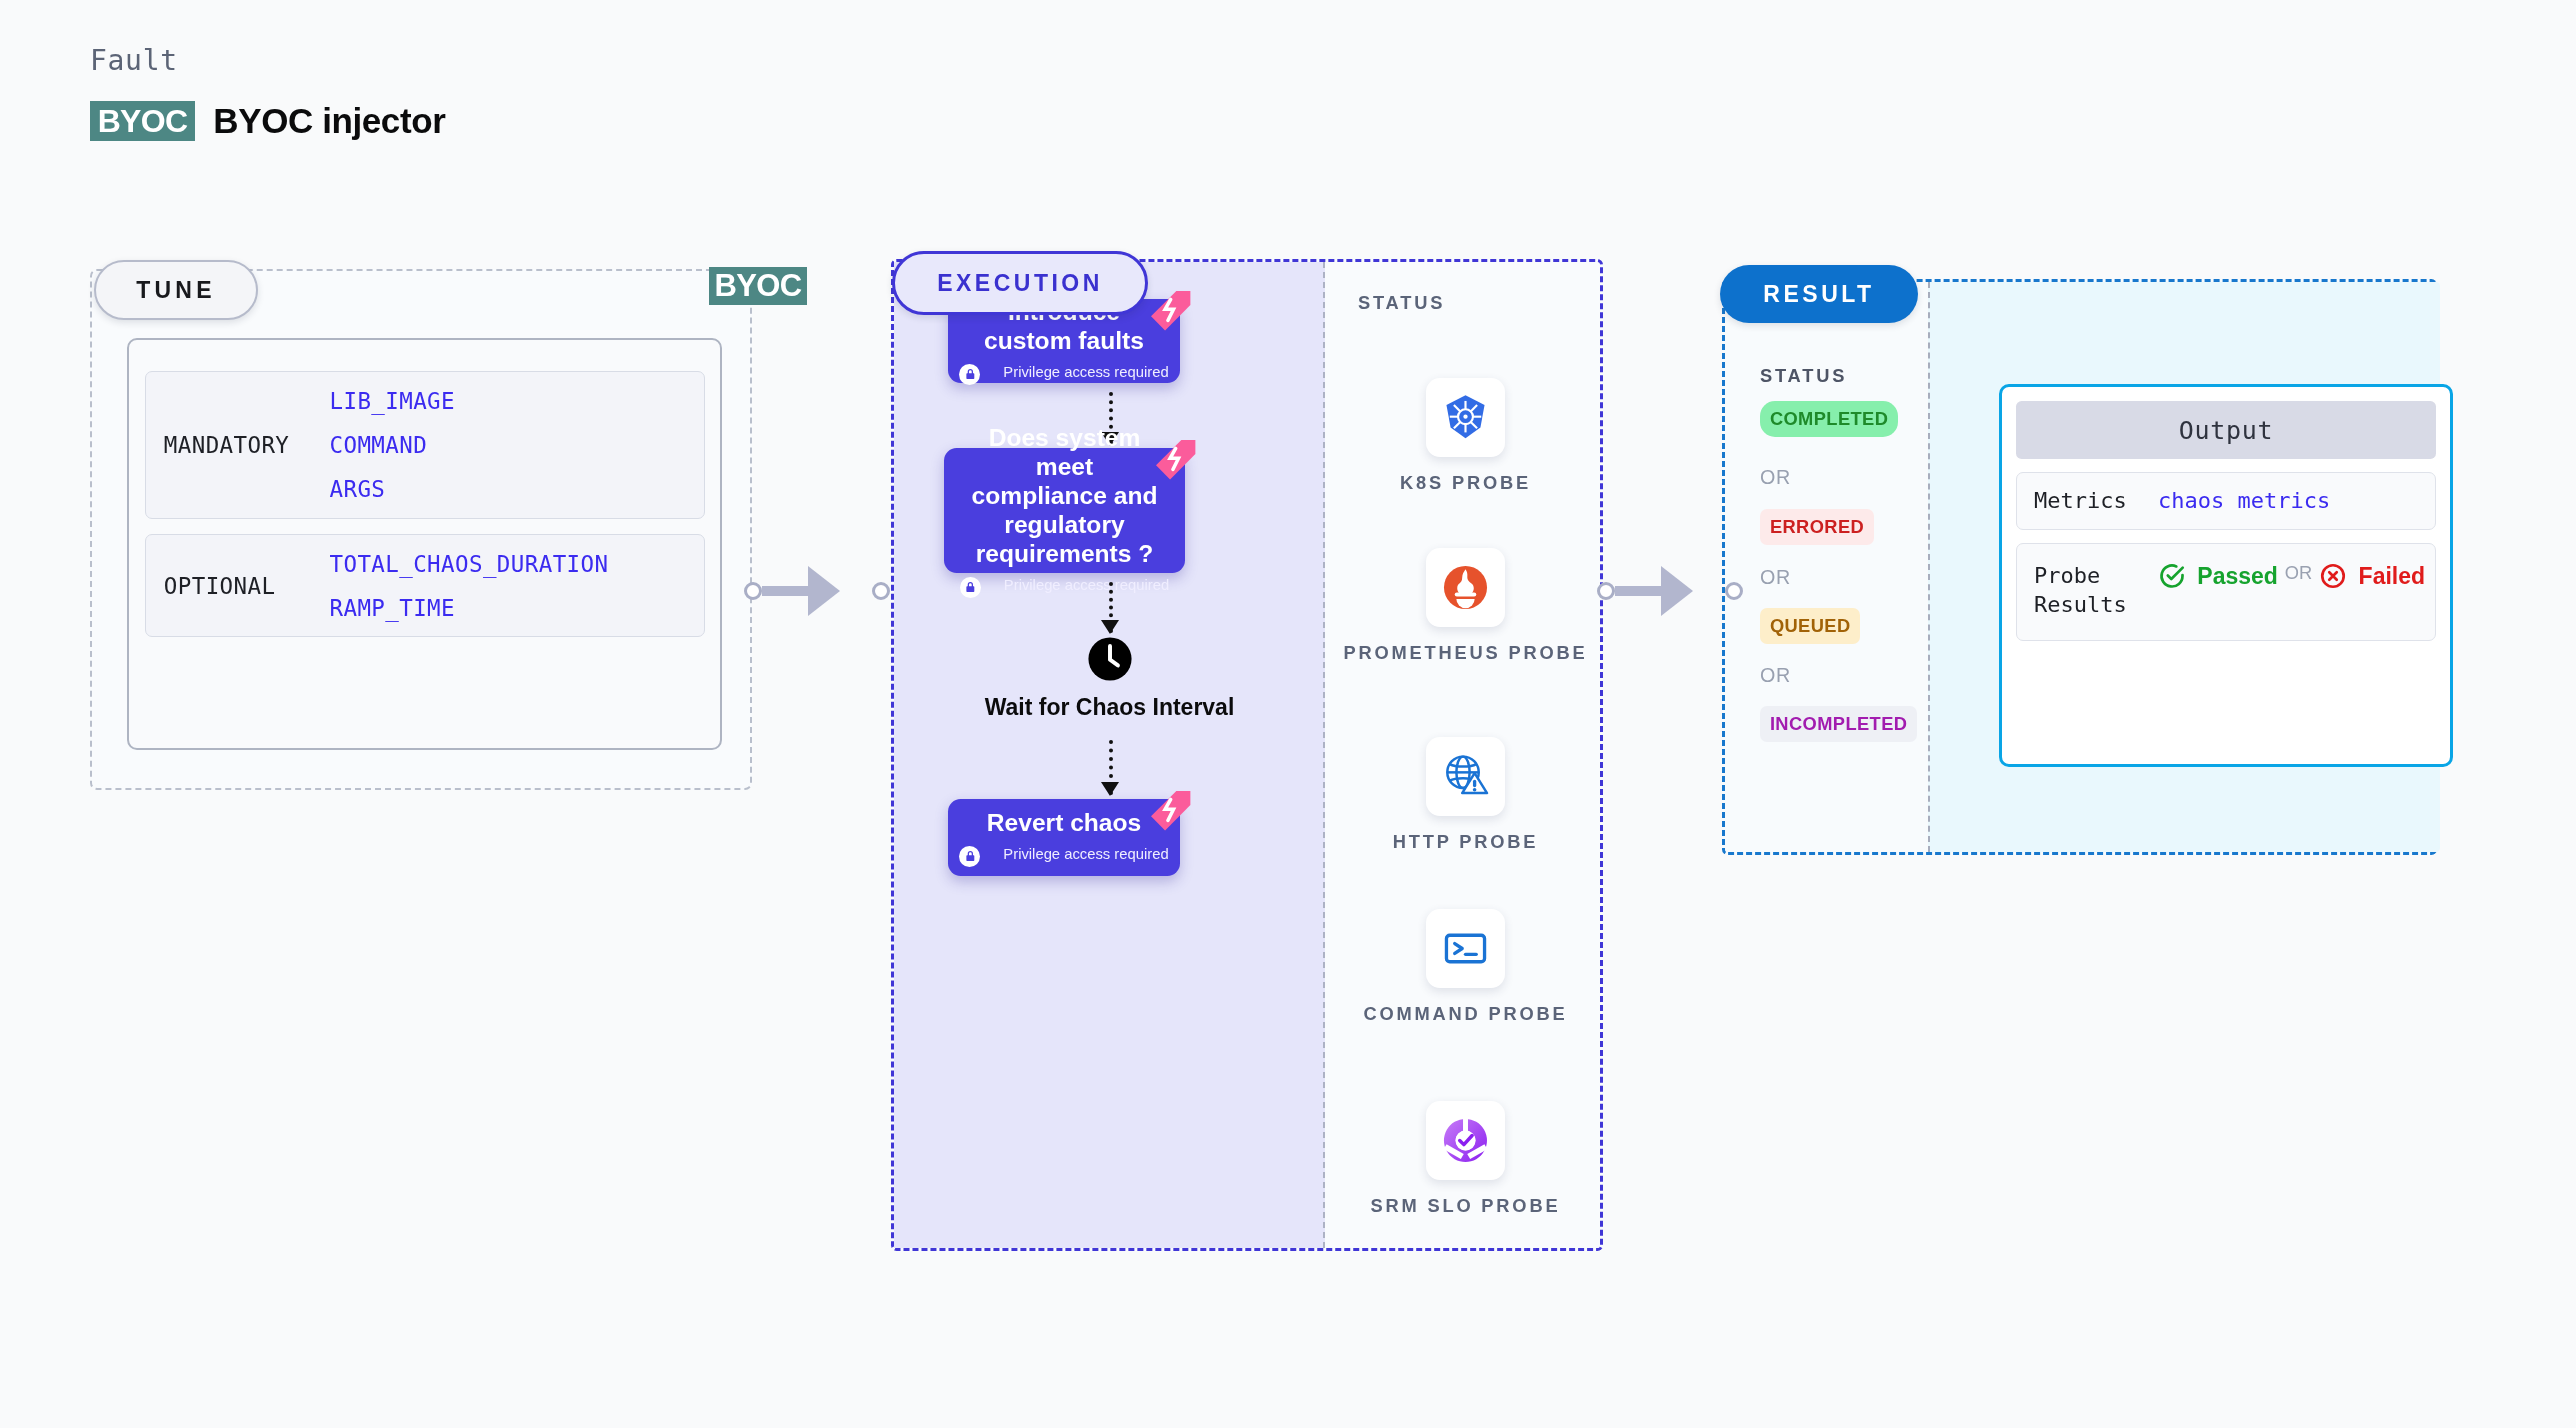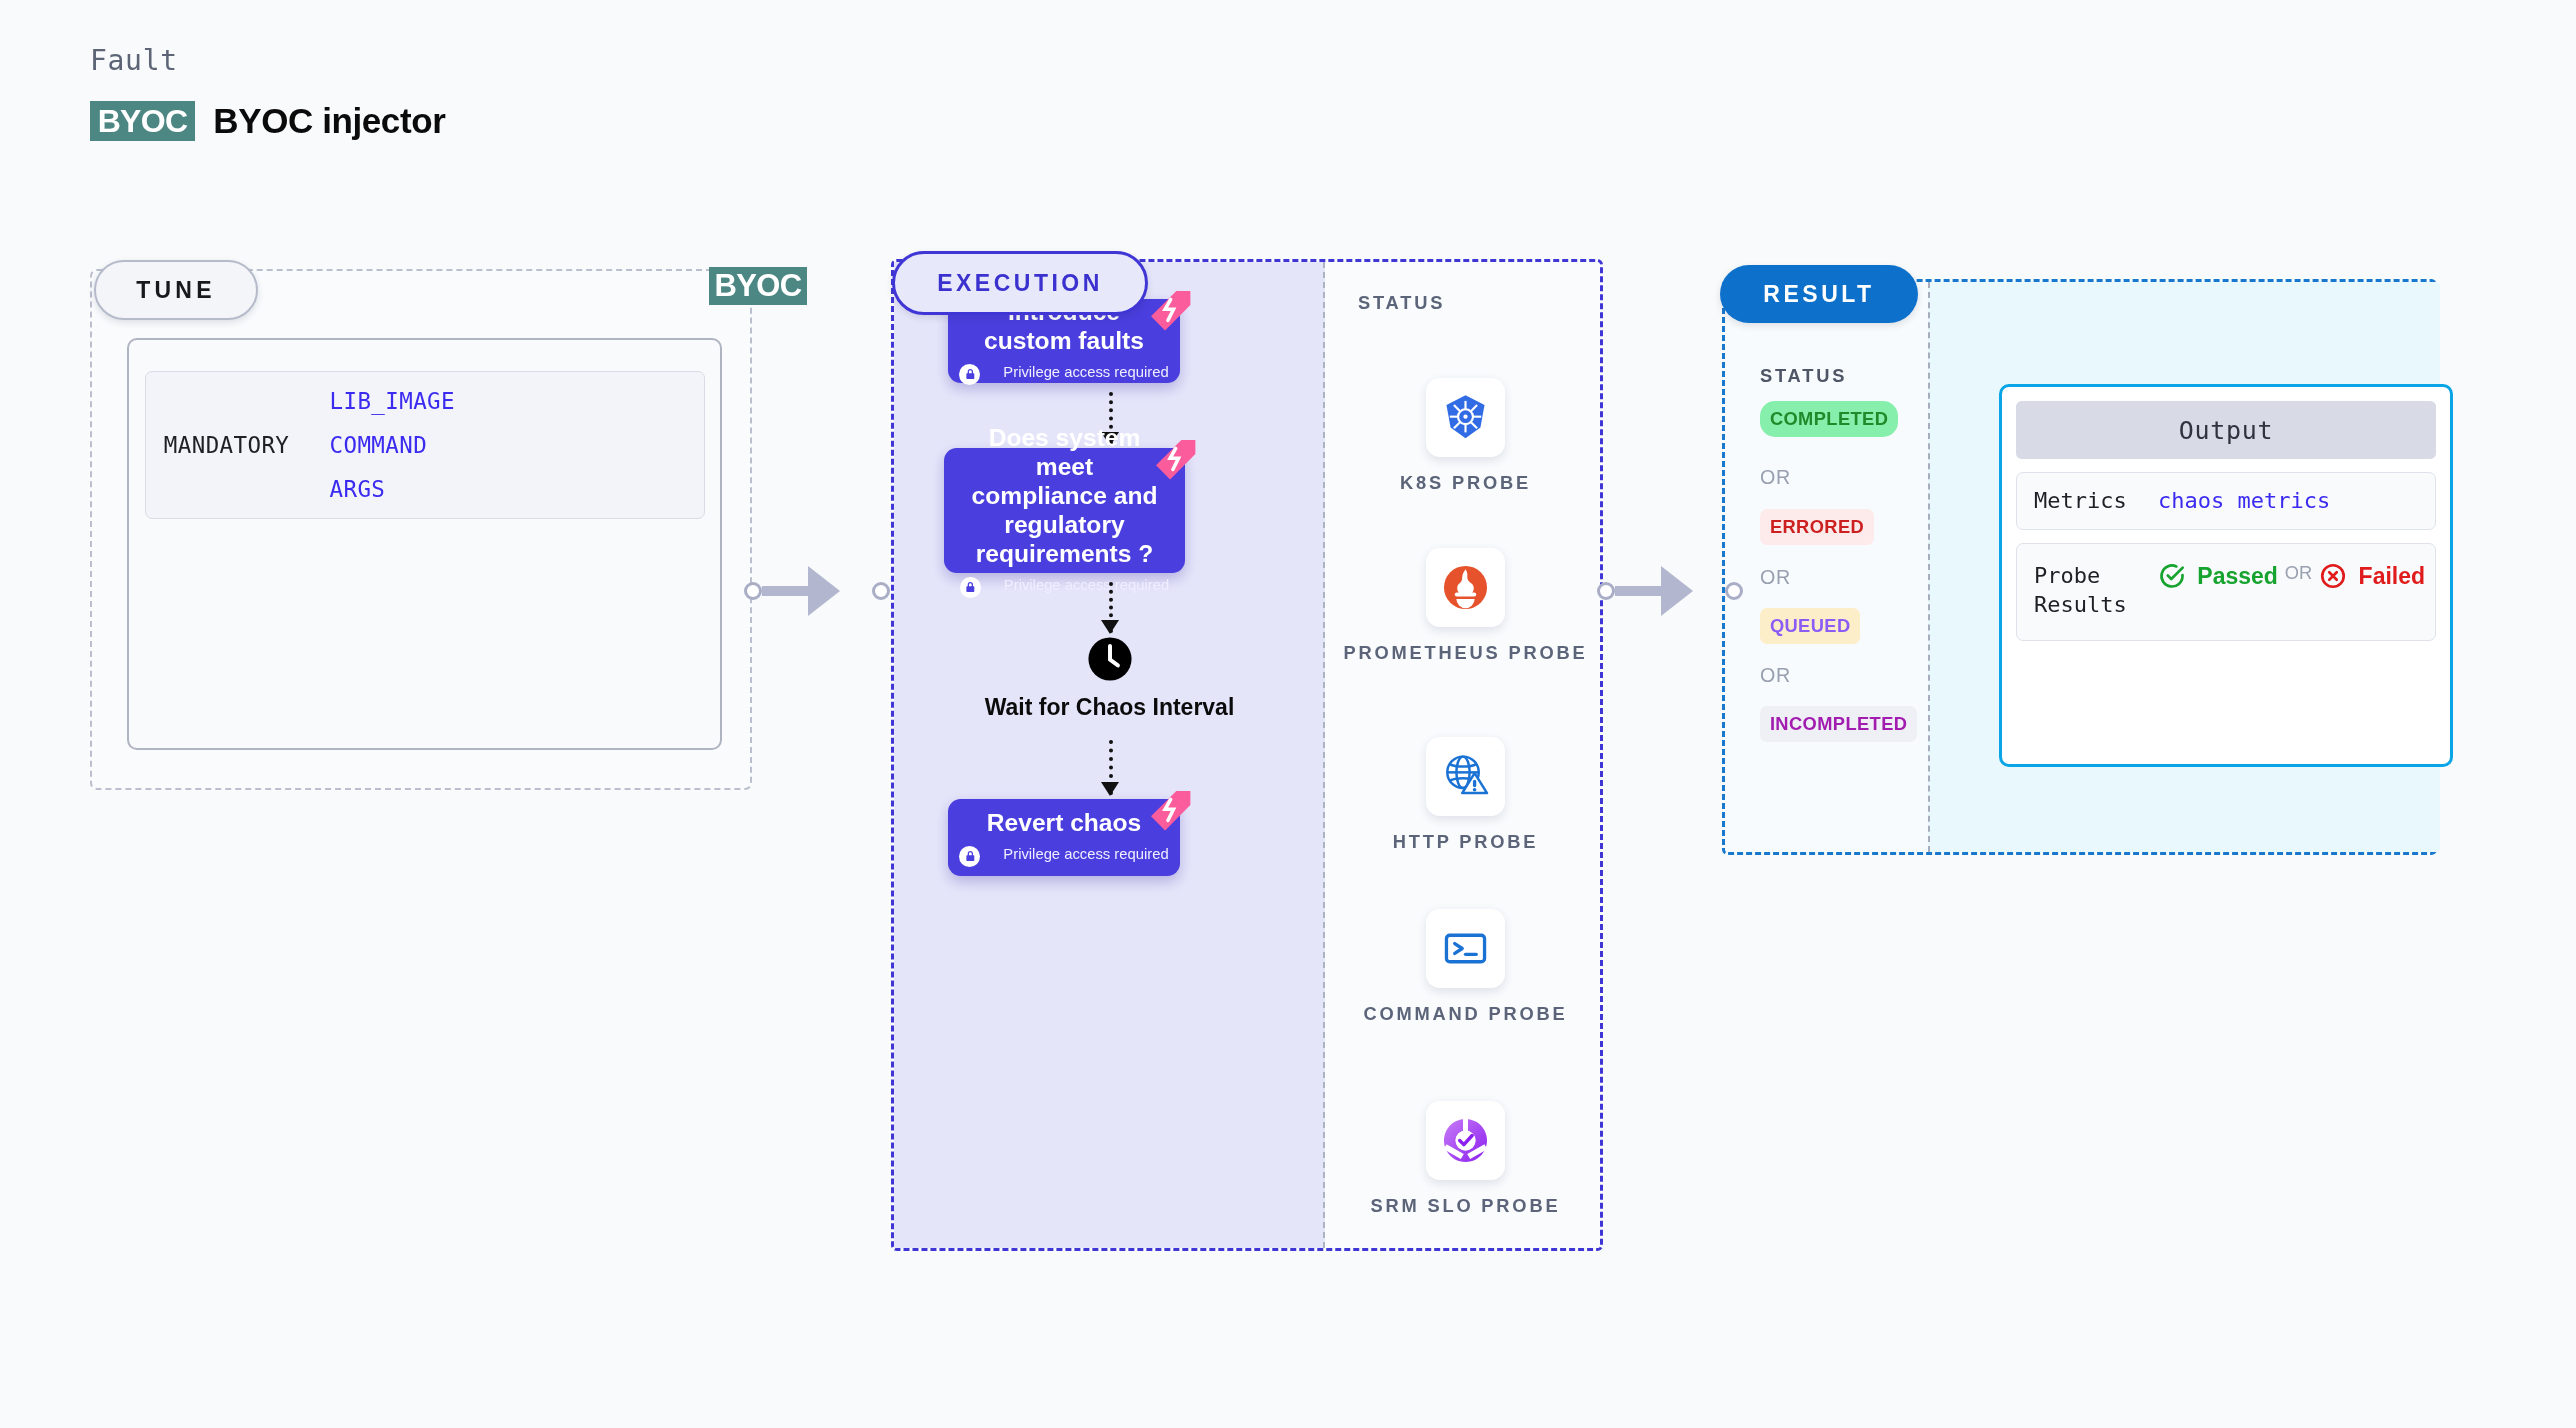--- a/index.html
+++ b/index.html
@@ -221,20 +221,27 @@
 
     <div class="param-group">
       <div class="param-group-label">MANDATORY</div>
       <div class="param-list">
         <div class="param-item">LIB_IMAGE</div>
         <div class="param-item">COMMAND</div>
         <div class="param-item">ARGS</div>
       </div>
     </div>
 
+    <div class="param-group">
+      <div class="param-group-label">OPTIONAL</div>
+      <div class="param-list">
+        <div class="param-item">TOTAL_CHAOS_DURATION</div>
+        <div class="param-item">RAMP_TIME</div>
+      </div>
+    </div>
   </div>
 </div>
 <div id="byoc-edge-badge">BYOC</div>
 
 <div class="connector" style="left:744px;top:570px;width:146px;">
   <span class="conn-dot"></span>
   <span class="conn-line"></span>
   <span class="conn-head"></span>
   <span class="conn-dot"></span>
 </div>
@@ -421,21 +428,21 @@
 <div id="result-region">
   <div id="result-cyan-fill"></div>
 
   <div id="status-col">
     <div id="status-label">STATUS</div>
 
     <span class="status-chip" style="top:119px;background:#86efac;color:#1e8a2a;border-radius:15px;">COMPLETED</span>
     <span class="or-text" style="top:184px;">OR</span>
     <span class="status-chip" style="top:227px;background:#fdeaea;color:#cc2020;">ERRORED</span>
     <span class="or-text" style="top:284px;">OR</span>
-    <span class="status-chip" style="top:326px;background:#fdeeca;color:#8b5cf6;">QUEUED</span>
+    <span class="status-chip" style="top:326px;background:#fdeeca;color:#a16207;">QUEUED</span>
     <span class="or-text" style="top:382px;">OR</span>
     <span class="status-chip" style="top:424px;background:#eef0f5;color:#a21caf;">INCOMPLETED</span>
   </div>
 
   <div id="output-card">
     <div id="output-header">Output</div>
 
     <div class="out-row">
       <div class="out-row-label">Metrics</div>
       <div class="out-row-value mono-blue">chaos metrics</div>

